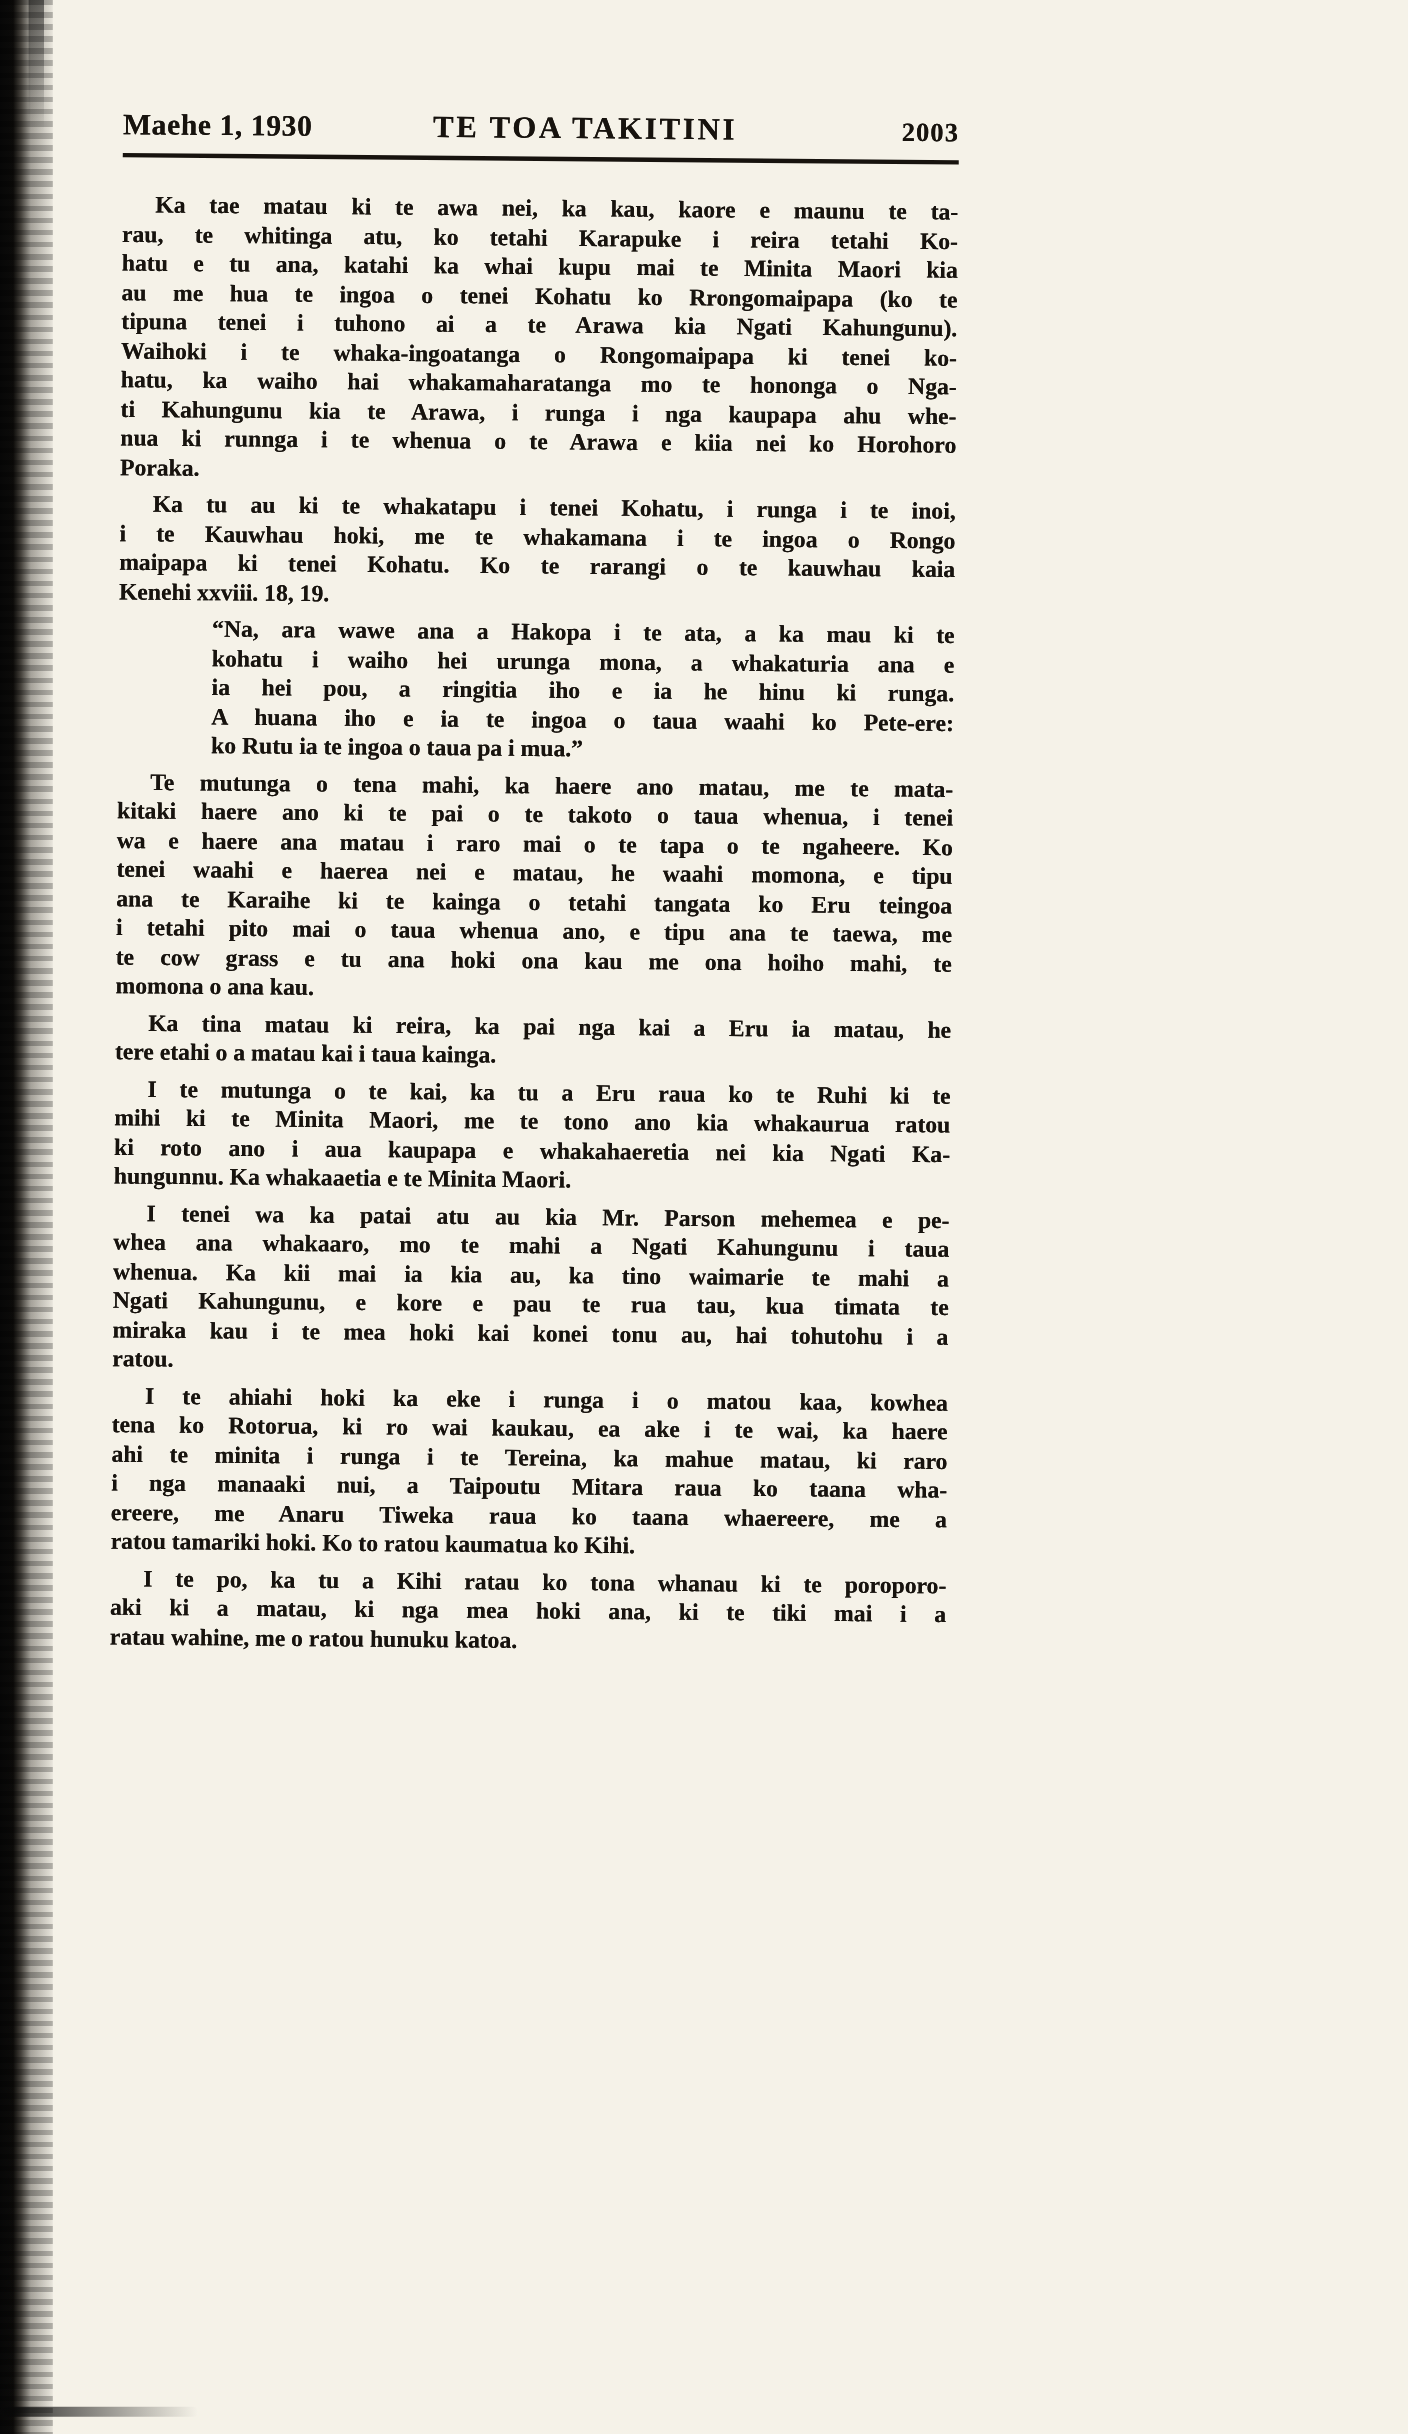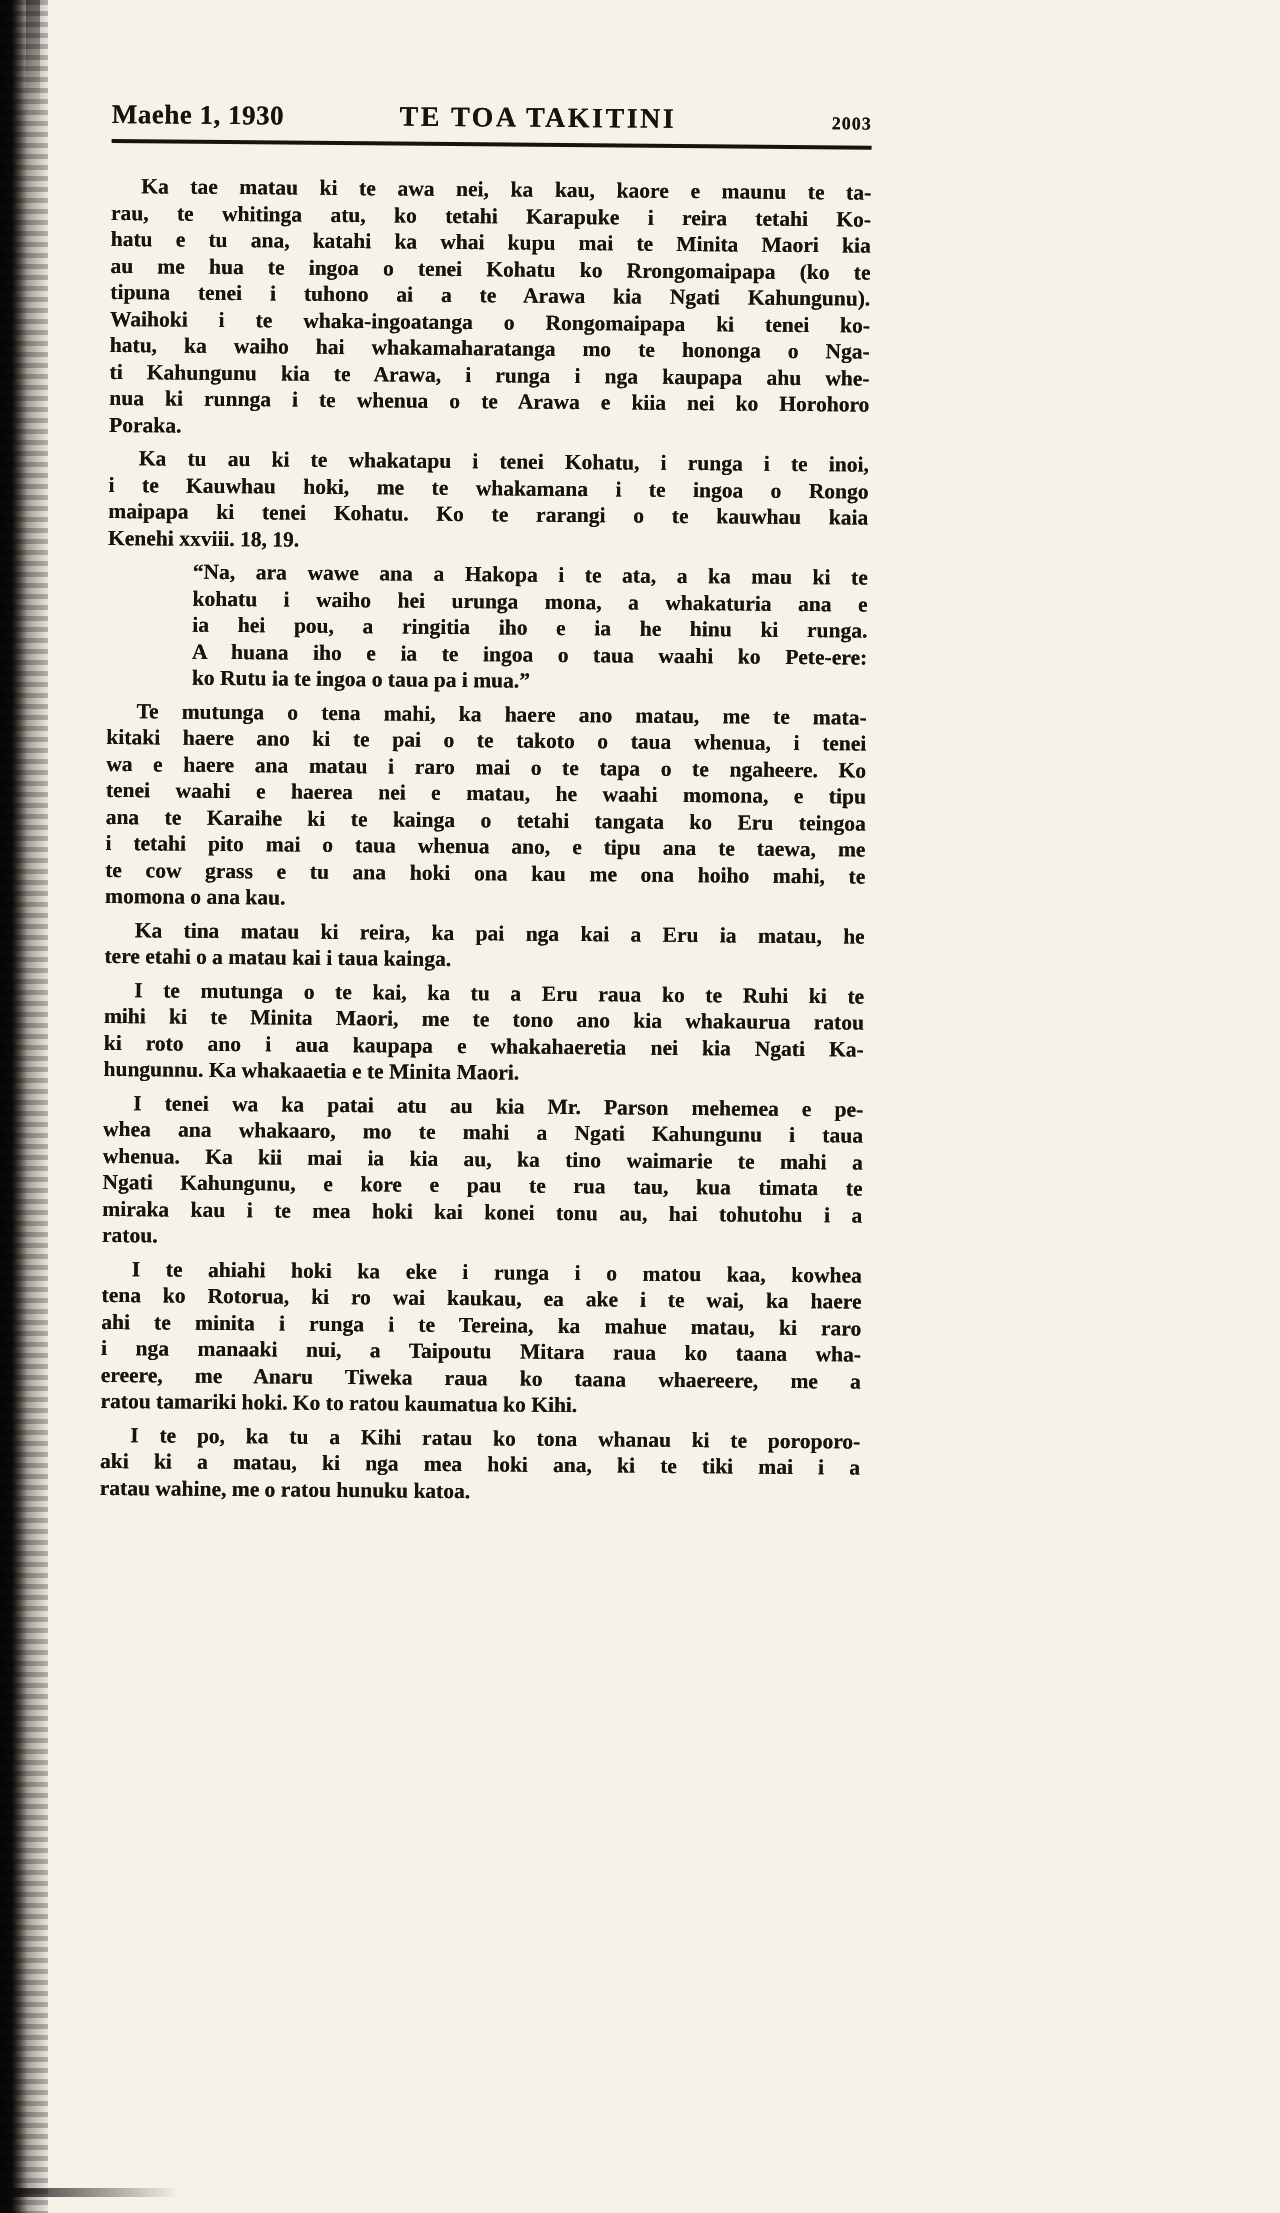--- a/index.html
+++ b/index.html
@@ -46,21 +46,21 @@
 
   .header {
     display:flex; align-items:baseline; justify-content:space-between;
     font-weight:bold;
     padding-bottom:9px;
     border-bottom:4px solid #17130e;
     text-shadow:0 0 0.5px rgba(23,19,14,0.9);
   }
   .header .date   { font-size:27px; letter-spacing:0.5px; }
   .header .title  { font-size:28px; letter-spacing:2.5px; margin-left:-40px; }
-  .header .pageno { font-size:18px; letter-spacing:1px; }
+  .header .pageno { font-size:24px; letter-spacing:1px; }
 
   .body-text {
     margin-top:30px;
     font-size:21.5px;
     font-weight:bold;
     line-height:26.5px;
     text-shadow:0 0 0.5px rgba(23,19,14,0.85);
   }
   .para { margin-bottom:7px; }
   .para .line {

